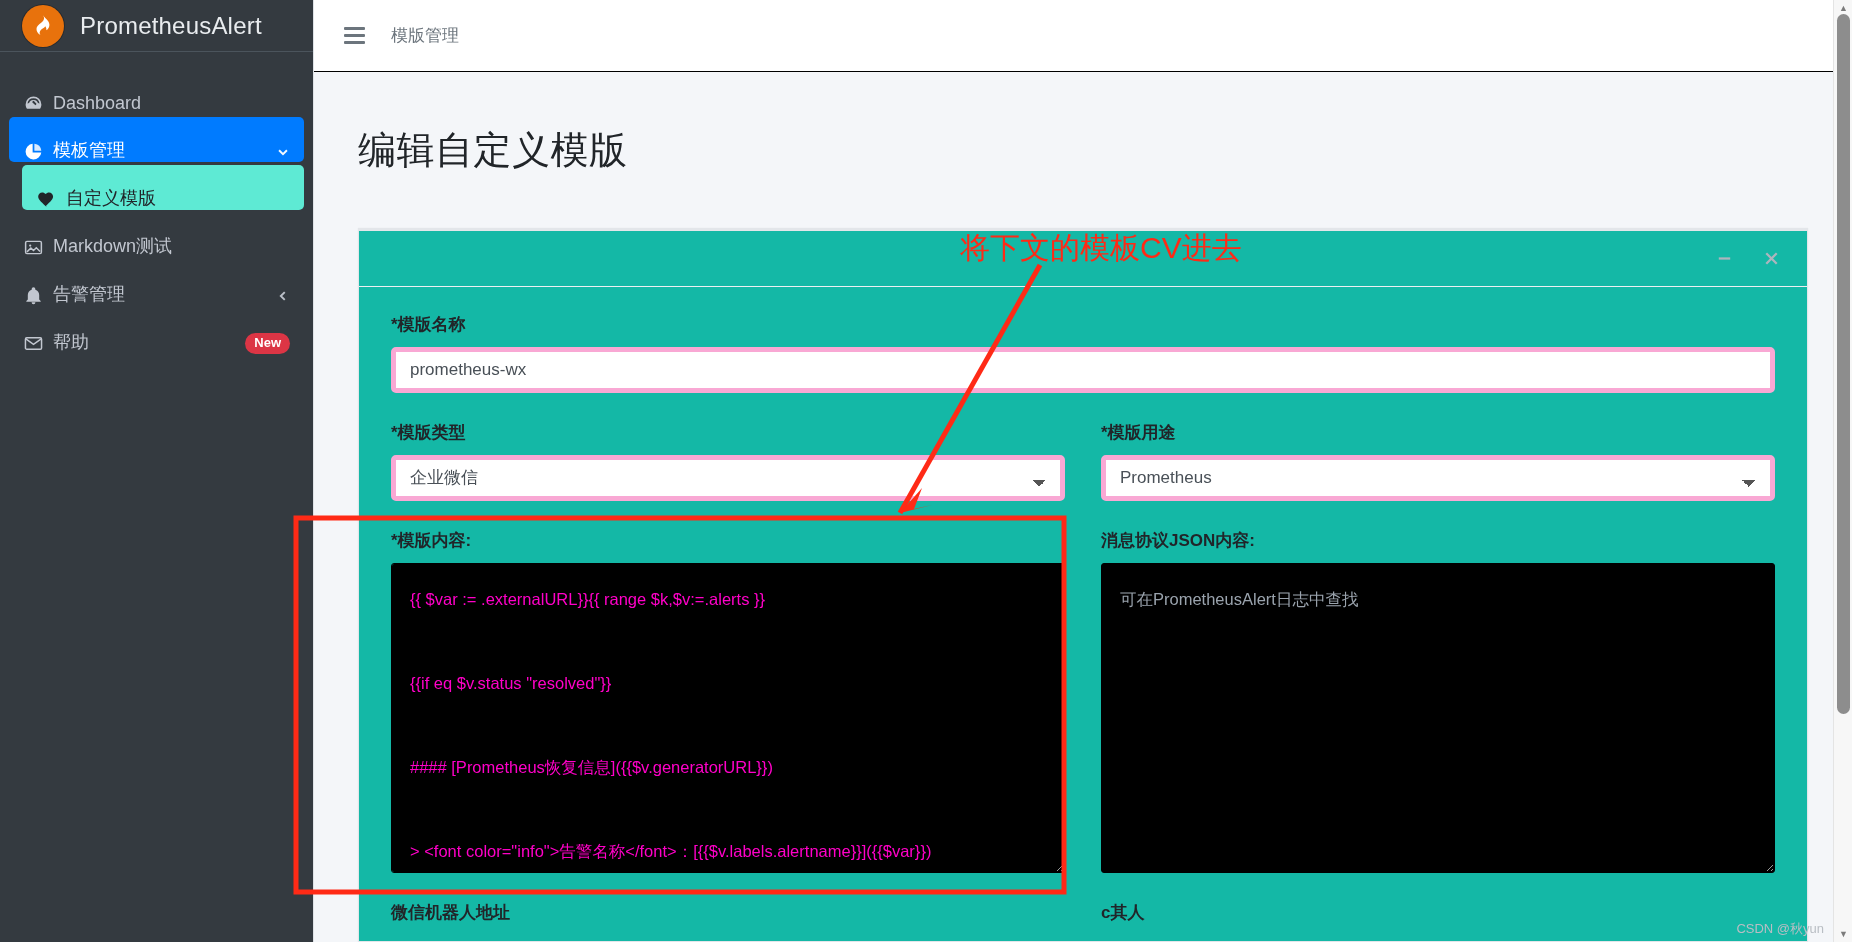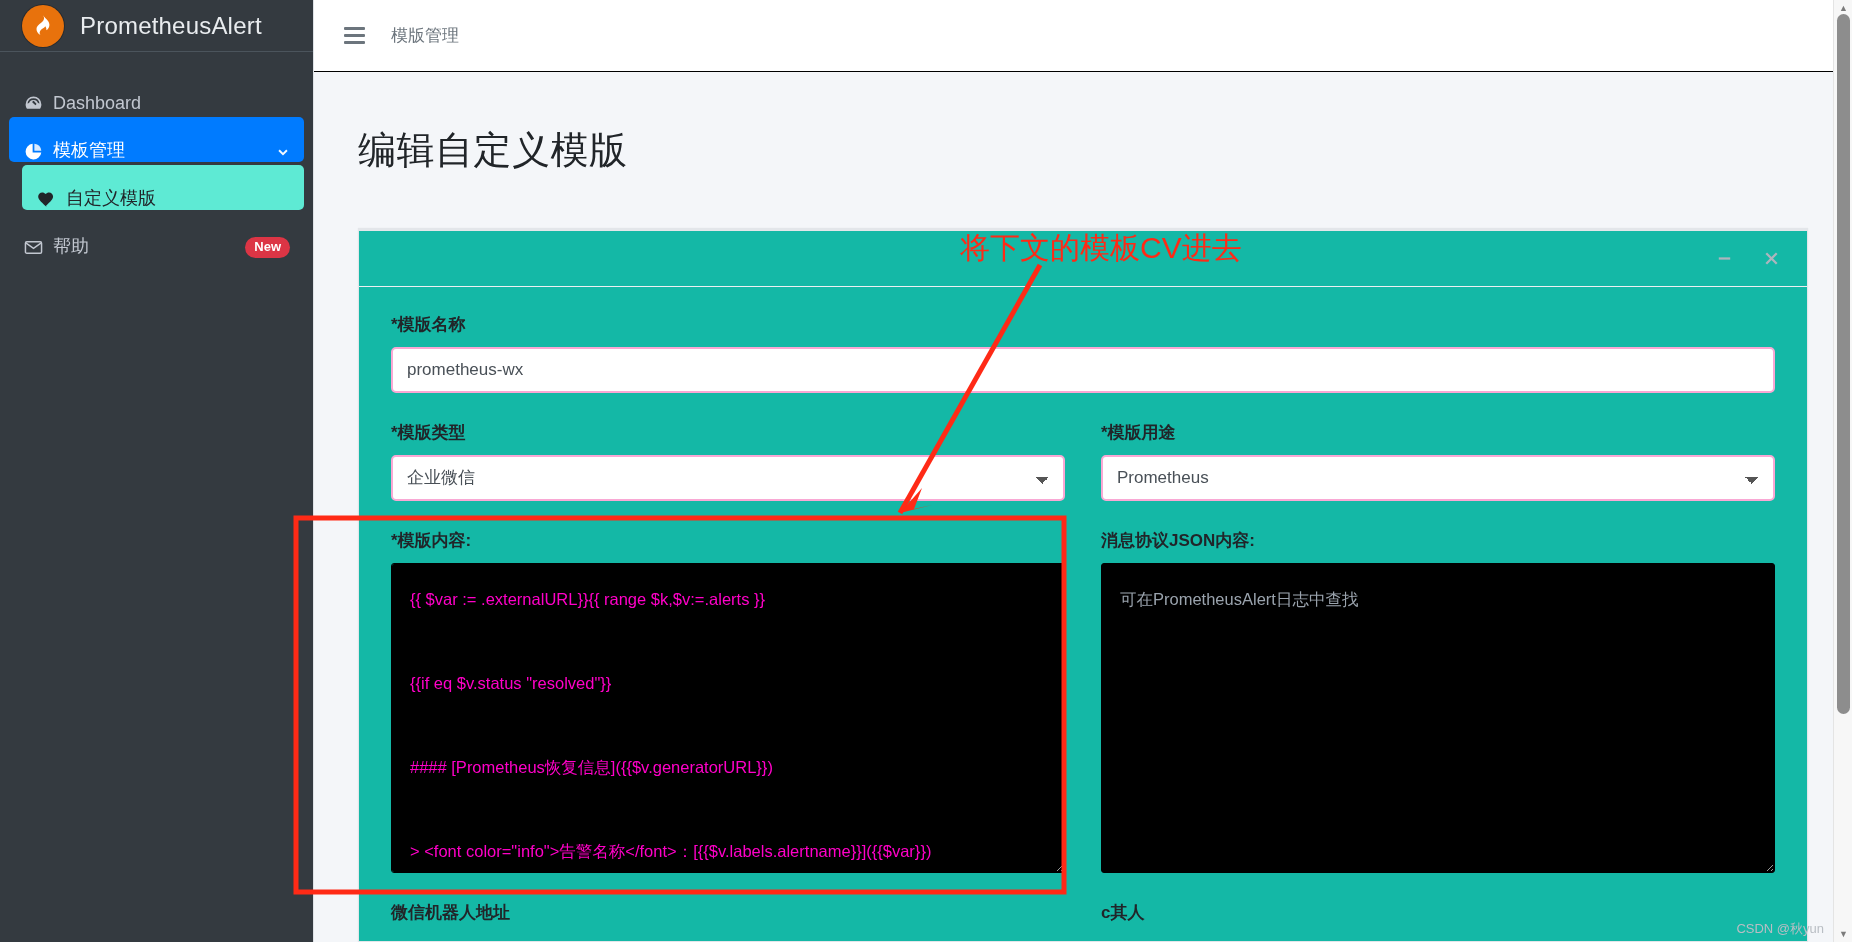--- a/index.html
+++ b/index.html
@@ -100,21 +100,21 @@
   }
   .card-tool { color: #adb5bd; cursor: pointer; display: flex; align-items: center; }
   .card-body { padding: 26px 32px 0 32px; position: relative; flex: 1; }
 
   .form-label {
     font-size: 17px; font-weight: bold; color: #212529;
     margin-bottom: 11px; display: block;
   }
   .form-control {
     width: 100%; height: 46px;
-    border: 2px solid #f9a8d4; border-radius: 5px;
+    border: 5px solid #f9a8d4; border-radius: 5px;
     padding: 0 14px; font-size: 17px; color: #495057;
     background: #fff; font-family: inherit; outline: none;
   }
   .form-control::placeholder { color: #6c757d; }
   select.form-control {
     appearance: none; -webkit-appearance: none;
     background-image:
       linear-gradient(45deg, transparent 50%, #555 50%),
       linear-gradient(135deg, #555 50%, transparent 50%);
     background-position: calc(100% - 21px) 20px, calc(100% - 14px) 20px;
@@ -221,21 +221,44 @@
 
       <div class="nav-item sub-active">
         <span class="ico">
           <svg width="21" height="21" viewBox="0 0 24 24" fill="currentColor" aria-hidden="true">
             <path d="M12 20.3l-1.5-1.3C5.4 14.4 2.5 11.8 2.5 8.6 2.5 6 4.5 4 7.1 4c1.5 0 2.9.7 3.9 1.8C12 4.7 13.4 4 14.9 4 17.5 4 19.5 6 19.5 8.6c0 3.2-2.9 5.8-8 10.4L12 20.3z"></path>
           </svg>
         </span>
         <span class="lbl">自定义模版</span>
       </div>
 
-
+      <div class="nav-item">
+        <span class="ico">
+          <svg width="21" height="21" viewBox="0 0 24 24" fill="none" stroke="currentColor" stroke-width="1.7" aria-hidden="true">
+            <rect x="3" y="5" width="18" height="14" rx="1.5"></rect>
+            <circle cx="8.2" cy="9.8" r="1.3" fill="currentColor" stroke="none"></circle>
+            <path d="M4.5 17l4.5-4.5 3 3 3.2-3.2 4.3 4.3"></path>
+          </svg>
+        </span>
+        <span class="lbl">Markdown测试</span>
+      </div>
+
+      <div class="nav-item">
+        <span class="ico">
+          <svg width="21" height="21" viewBox="0 0 24 24" fill="currentColor" aria-hidden="true">
+            <path d="M12 22a2.2 2.2 0 002.2-2.2H9.8A2.2 2.2 0 0012 22zm6.5-5.5v-5c0-3-1.6-5.5-4.4-6.2v-.7a2.1 2.1 0 10-4.2 0v.7C7.1 6 5.5 8.5 5.5 11.5v5L3.8 18.2v.9h16.4v-.9L18.5 16.5z"></path>
+          </svg>
+        </span>
+        <span class="lbl">告警管理</span>
+        <span class="nav-chevron">
+          <svg width="14" height="14" viewBox="0 0 16 16" fill="none" stroke="currentColor" stroke-width="2.2" aria-hidden="true">
+            <path d="M10 3.5L5.5 8l4.5 4.5"></path>
+          </svg>
+        </span>
+      </div>
 
       <div class="nav-item">
         <span class="ico">
           <svg width="21" height="21" viewBox="0 0 24 24" fill="none" stroke="currentColor" stroke-width="1.7" aria-hidden="true">
             <rect x="2.8" y="5.5" width="18.4" height="13" rx="1.5"></rect>
             <path d="M3.2 6.6L12 13l8.8-6.4"></path>
           </svg>
         </span>
         <span class="lbl">帮助</span>
         <span class="badge-new">New</span>

